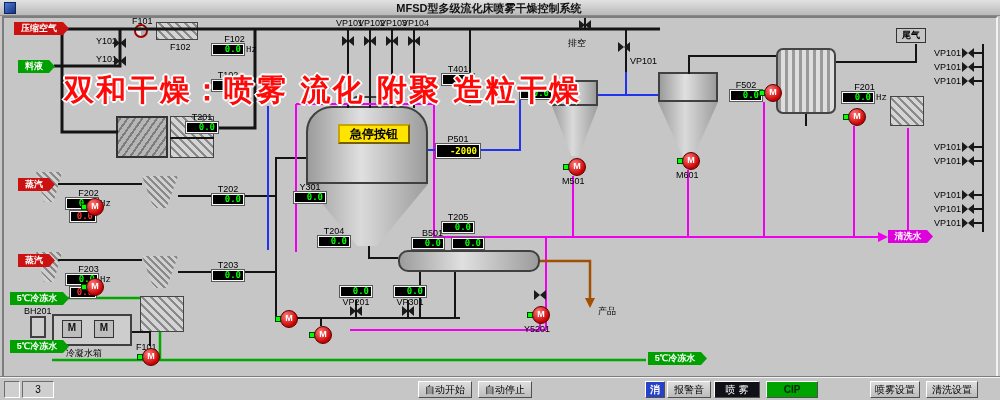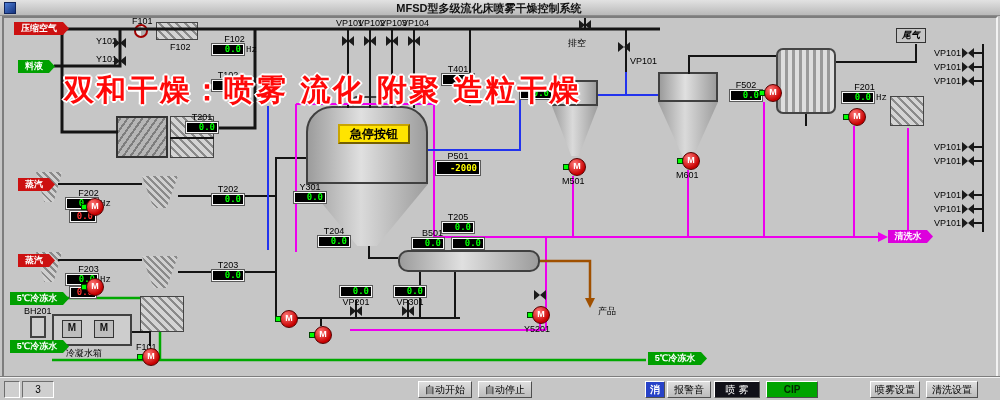--- a/index.html
+++ b/index.html
@@ -38,21 +38,21 @@
 
   
   #pipes{position:absolute;left:0;top:0;z-index:20;pointer-events:none;}
 
   
   #overlay{position:absolute;left:0;top:0;width:1000px;height:400px;z-index:30;}
   .tag{position:absolute;font-size:9px;line-height:10px;color:#000;white-space:nowrap;z-index:31;}
   .flag{position:absolute;height:13px;line-height:13px;font-size:9px;font-weight:bold;
         text-align:center;white-space:nowrap;z-index:31;padding-right:5px;
         clip-path:polygon(0 0,calc(100% - 6px) 0,100% 50%,calc(100% - 6px) 100%,0 100%);}
-  .flag.boxed{clip-path:none;border:1px solid #333;padding-right:0;font-style:italic;}
+  .flag.boxed{clip-path:none;border:1px solid #333;padding-right:0;}
   .disp{position:absolute;z-index:32;}
   .dlbl{font-size:9px;line-height:10px;color:#000;text-align:center;white-space:nowrap;}
   .drow{display:flex;align-items:center;gap:2px;}
   .dbox{background:#000;border:1px solid #f8f8f8;box-shadow:0 0 0 1px #5a5a5a;width:32px;height:11px;
         display:flex;align-items:center;justify-content:flex-end;padding:0 2px;box-sizing:border-box;}
   .dbox.wide{width:44px;height:14px;}
   .dbox.sub{width:26px;margin:2px 0 0 4px;}
   .dval{font:bold 9px "DejaVu Sans Mono",monospace;line-height:1;padding-left:36px;}
   .dval.green{color:#00ff00;}.dval.yellow{color:#ffff00;}.dval.red{color:#ff3030;}
   .dunit{font-size:9px;color:#000;font-family:Liberation Mono, monospace;}
@@ -275,21 +275,21 @@
         </div>
       </div>
       <div class="disp" style="left: 442px; top: 64px;">
         <div class="dlbl">T401</div>
         <div class="drow">
           <div class="dbox">
             <span class="dval green">0.0</span>
           </div>
         </div>
       </div>
-      <div class="disp" style="left: 436px; top: 134px; margin-top: 17px;">
+      <div class="disp" style="left: 436px; top: 134px;">
         <div class="dlbl">P501</div>
         <div class="drow">
           <div class="dbox wide">
             <span class="dval yellow">-2000</span>
           </div>
         </div>
       </div>
       <div class="disp" style="left: 66px; top: 188px;">
         <div class="dlbl">F202</div>
         <div class="drow">

